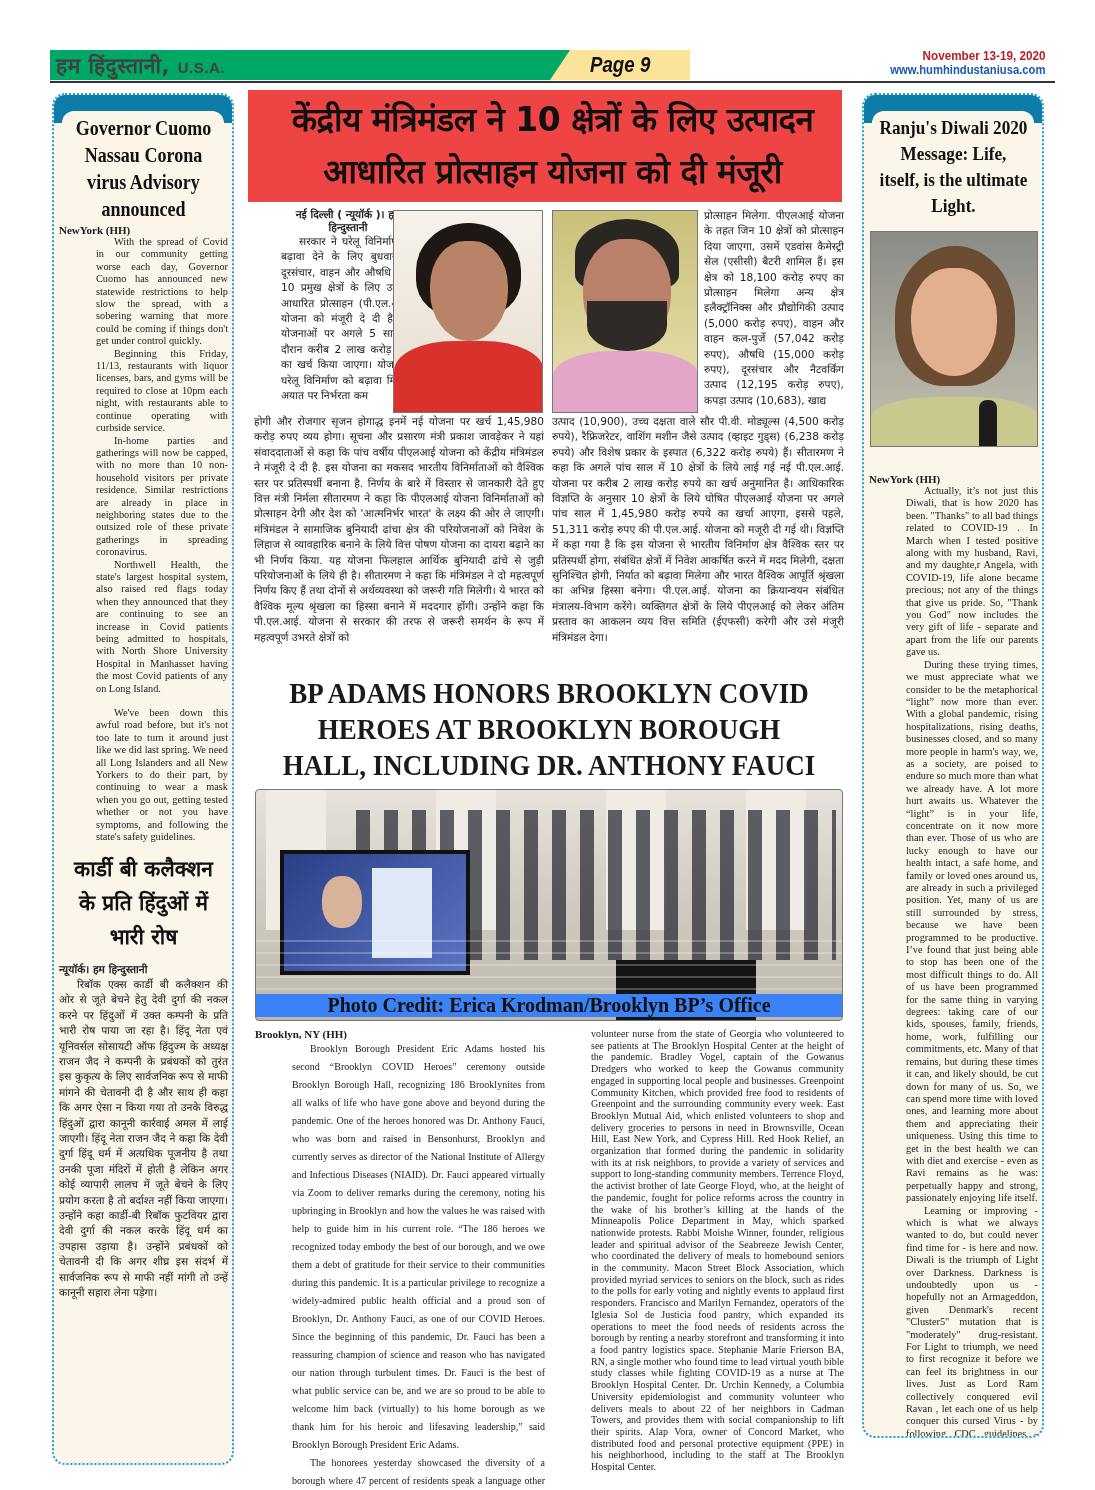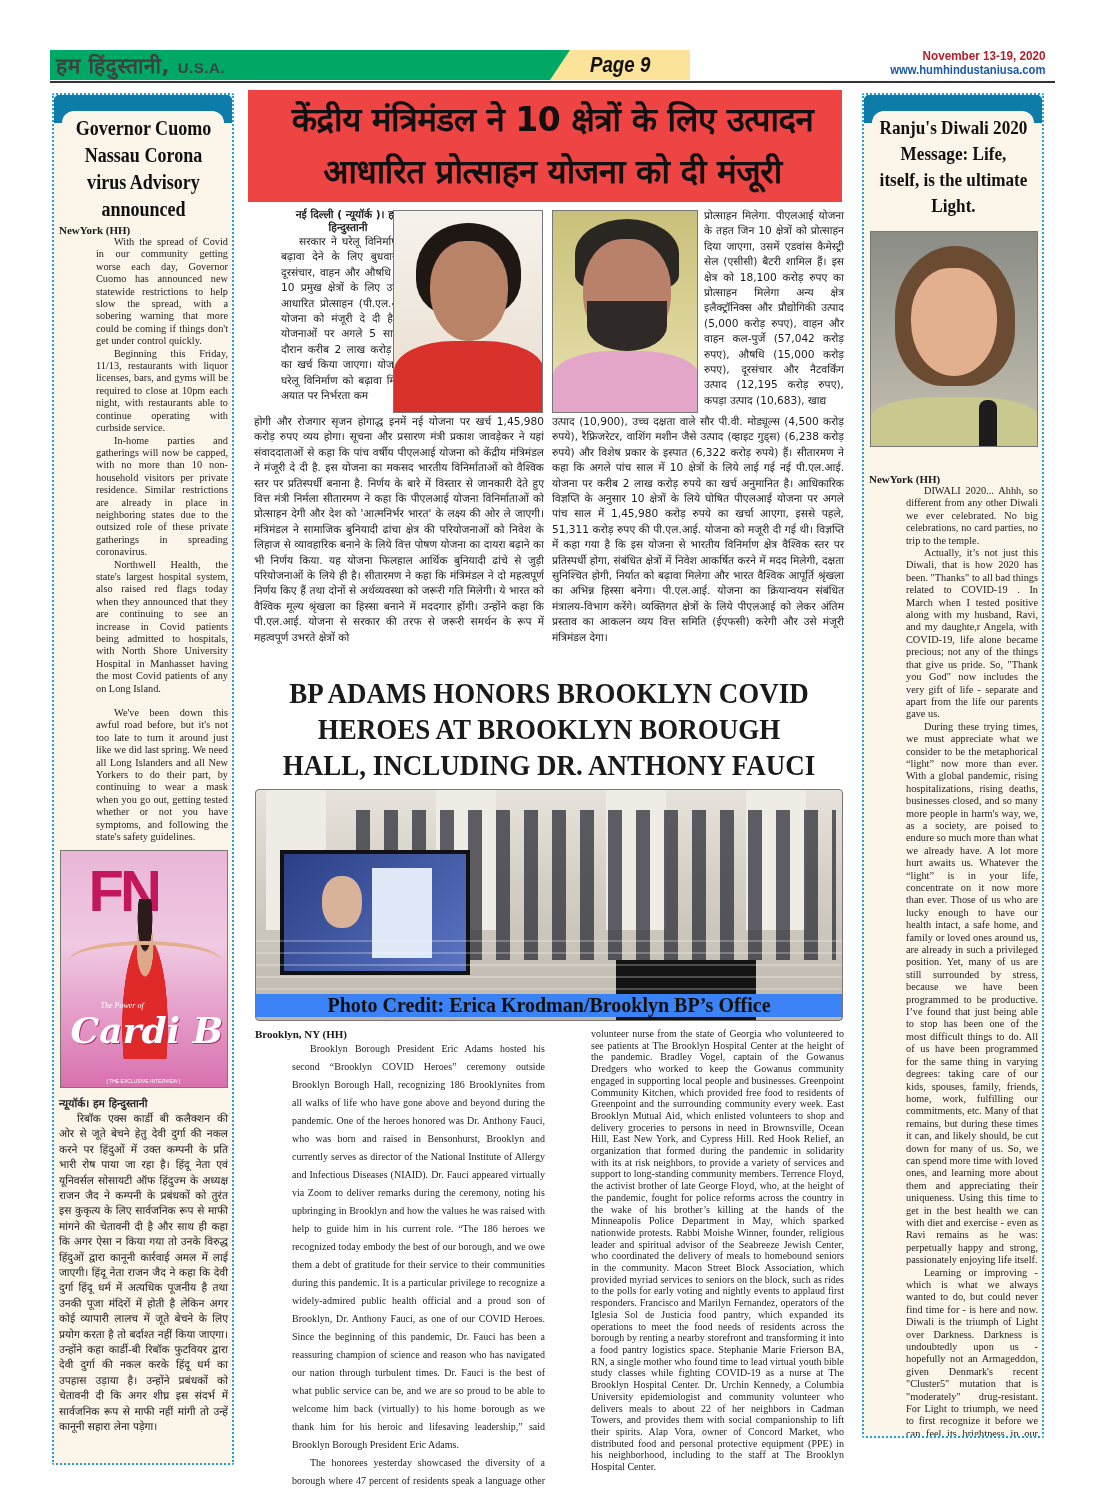--- a/index.html
+++ b/index.html
@@ -12,21 +12,21 @@
   .mast-yellow { position: absolute; left: 500px; top: 0; width: 140px; height: 30px; background: #fbe39a;
     clip-path: polygon(20px 0, 100% 0, 100% 100%, 0 100%); }
   .mast-title { position: absolute; left: 6px; top: 1px; color: #404040; font-family: "DejaVu Sans", sans-serif; font-weight: bold; font-size: 21px; letter-spacing: 0.5px; }
   .mast-title .usa { font-size: 15px; font-family: "Liberation Sans", sans-serif; }
   .mast-page { position: absolute; left: 540px; top: 2px; font-family: "Liberation Sans", sans-serif; font-weight: bold; font-style: italic; font-size: 22px; color: #111; transform: scaleX(0.85); transform-origin: left; }
   .mast-rule { position: absolute; left: 0; top: 31px; width: 1005px; height: 2px; background: #333; }
   .mast-date { position: absolute; right: 10px; top: -2px; text-align: right; font-family: "Liberation Sans", sans-serif; font-weight: bold; font-size: 13px; color: #b4202a; line-height: 15px; transform: scaleX(0.9); transform-origin: right; }
   .mast-url { color: #1d5aa8; font-size: 12.5px; }
 
   
-  .sidebox { position: absolute; background: #fbf5ea; border: 2px dotted #1aa0e0; border-radius: 2px; overflow: hidden; }
+  .sidebox { position: absolute; background: #fbf5ea; border: 2px dotted #1aa0e0; border-radius: 13px; overflow: hidden; }
   .sidebox-cap { position: absolute; left: -2px; top: -2px; right: -2px; height: 30px; background: #0e7ca8; border-radius: 12px 12px 0 0; }
   .sidebox-cap::after { content: ""; position: absolute; left: 10px; right: 10px; bottom: -10px; height: 22px; background: #fbf5ea; border-radius: 12px 12px 0 0; }
   .box-headline { position: relative; text-align: center; font-family: "Liberation Serif", serif; font-weight: bold; font-size: 20px; line-height: 26px; color: #111; transform: scaleX(0.88); }
   .dateline { font-weight: bold; font-size: 11px; line-height: 12px; }
   .body-en { font-size: 10.3px; line-height: 12.4px; text-align: justify; color: #222; margin-left: 37px; }
   .body-en p { text-indent: 18px; }
   .body-hi { font-family: "DejaVu Sans", sans-serif; font-size: 10.6px; line-height: 15.4px; text-align: justify; color: #222; }
   .body-hi p { text-indent: 18px; }
   .hi-head { text-align: center; font-family: "DejaVu Sans", sans-serif; font-weight: bold; font-size: 21px; line-height: 34px; color: #111; }
 
@@ -59,28 +59,21 @@
   <div style="position:relative; padding:20px 4px 0 5px;">
     <h2 class="box-headline" style="font-size:20.5px; line-height:27px;">Governor Cuomo Nassau Corona virus Advisory announced</h2>
     <div class="dateline" style="margin-top:1px;">NewYork (HH)</div>
     <div class="body-en">
       <p>With the spread of Covid in our community getting worse each day, Governor Cuomo has announced new statewide restrictions to help slow the spread, with a sobering warning that more could be coming if things don't get under control quickly.</p>
       <p>Beginning this Friday, 11/13, restaurants with liquor licenses, bars, and gyms will be required to close at 10pm each night, with restaurants able to continue operating with curbside service.</p>
       <p>In-home parties and gatherings will now be capped, with no more than 10 non-household visitors per private residence. Similar restrictions are already in place in neighboring states due to the outsized role of these private gatherings in spreading coronavirus.</p>
       <p>Northwell Health, the state's largest hospital system, also raised red flags today when they announced that they are continuing to see an increase in Covid patients being admitted to hospitals, with North Shore University Hospital in Manhasset having the most Covid patients of any on Long Island.</p>
       <p style="margin-top:12px;">We've been down this awful road before, but it's not too late to turn it around just like we did last spring. We need all Long Islanders and all New Yorkers to do their part, by continuing to wear a mask when you go out, getting tested whether or not you have symptoms, and following the state's safety guidelines.</p>
     </div>
-    <div class="photo" style="position:relative; margin:6px auto 0; width:168px; height:238px; background:linear-gradient(180deg,#e9b6d8 0%,#f0c9e2 40%,#d86fae 100%);">
-      <div style="position:absolute; left:28px; top:6px; font-family:'Liberation Sans',sans-serif; font-weight:bold; font-size:58px; color:#c2185b; letter-spacing:-4px;">FN</div>
-      <div style="position:absolute; left:52px; top:48px; width:64px; height:160px; background:radial-gradient(ellipse at 50% 12%, #2b1b1b 0 16%, transparent 17%), radial-gradient(ellipse at 50% 30%, #e0a88a 0 18%, transparent 19%), radial-gradient(ellipse at 50% 80%, #e02a2a 0 50%, transparent 51%);"></div>
-      <div style="position:absolute; left:8px; top:90px; width:152px; height:40px; border-top:4px solid #e2b08f; border-radius:50%;"></div>
-      <div style="position:absolute; left:40px; top:150px; font-style:italic; font-size:8px; color:#fff;">The Power of</div>
-      <div style="position:absolute; left:10px; top:158px; font-family:'DejaVu Serif',serif; font-style:italic; font-weight:bold; font-size:36px; color:#fff; text-shadow:1px 1px 0 #b0306e;">Cardi B</div>
-      <div style="position:absolute; left:0; right:0; bottom:3px; text-align:center; font-family:'Liberation Sans',sans-serif; font-size:5px; color:#fff;">[ THE EXCLUSIVE INTERVIEW ]</div>
-    </div>
+    <h2 class="hi-head" style="margin-top:8px; padding:0 6px;">कार्डी बी कलैक्शन के प्रति हिंदुओं में भारी रोष</h2>
     <div class="body-hi" style="margin-top:8px;">
       <div style="font-weight:bold;">न्यूयॉर्क। हम हिन्दुस्तानी</div>
       <p>रिबॉक एक्स कार्डी बी कलैक्शन की ओर से जूते बेचने हेतु देवी दुर्गा की नकल करने पर हिंदुओं में उक्त कम्पनी के प्रति भारी रोष पाया जा रहा है। हिंदू नेता एवं यूनिवर्सल सोसायटी ऑफ हिंदुज्म के अध्यक्ष राजन जैद ने कम्पनी के प्रबंधकों को तुरंत इस कुकृत्य के लिए सार्वजनिक रूप से माफी मांगने की चेतावनी दी है और साथ ही कहा कि अगर ऐसा न किया गया तो उनके विरुद्ध हिंदुओं द्वारा कानूनी कार्रवाई अमल में लाई जाएगी। हिंदू नेता राजन जैद ने कहा कि देवी दुर्गा हिंदू धर्म में अत्यधिक पूजनीय है तथा उनकी पूजा मंदिरों में होती है लेकिन अगर कोई व्यापारी लालच में जूते बेचने के लिए प्रयोग करता है तो बर्दाश्त नहीं किया जाएगा। उन्होंने कहा कार्डी-बी रिबॉक फुटवियर द्वारा देवी दुर्गा की नकल करके हिंदू धर्म का उपहास उड़ाया है। उन्होंने प्रबंधकों को चेतावनी दी कि अगर शीघ्र इस संदर्भ में सार्वजनिक रूप से माफी नहीं मांगी तो उन्हें कानूनी सहारा लेना पड़ेगा।</p>
     </div>
   </div>
 </section>
 
 <h1 class="center-headline-hi">केंद्रीय मंत्रिमंडल ने 10 क्षेत्रों के लिए उत्पादन आधारित प्रोत्साहन योजना को दी मंजूरी</h1>
 
 <div style="position:absolute; left:254px; top:208px; width:134px;margin-left:27px;">
@@ -146,19 +139,18 @@
   <div style="position:relative; padding:20px 4px 0 5px;">
     <h2 class="box-headline" style="font-size:19.5px; line-height:26px;">Ranju's Diwali 2020 Message: Life, itself, is the ultimate Light.</h2>
     <div class="photo" style="position:relative; margin:12px auto 0; width:168px; height:216px; background:linear-gradient(180deg,#8a8c86 0%,#c7c2b2 100%);">
       <div style="position:absolute; left:24px; top:14px; width:120px; height:140px; background:#6b4c32; border-radius:50% 50% 40% 40%;"></div>
       <div style="position:absolute; left:40px; top:36px; width:86px; height:108px; background:#e2b08e; border-radius:45% 45% 50% 50%;"></div>
       <div style="position:absolute; left:0; top:165px; width:168px; height:51px; background:#c9c98f; border-radius:40% 40% 0 0;"></div>
       <div style="position:absolute; left:108px; top:168px; width:18px; height:48px; background:#1c1c1c; border-radius:8px 8px 2px 2px;"></div>
     </div>
     <div class="dateline" style="margin-top:26px;">NewYork (HH)</div>
     <div class="body-en">
-      <p>DIWALI 2020... Ahhh, so different from any other Diwali we ever celebrated. No big celebrations, no card parties, no trip to the temple.</p>
       <p>Actually, it’s not just this Diwali, that is how 2020 has been. "Thanks" to all bad things related to COVID-19 . In March when I tested positive along with my husband, Ravi, and my daughte,r Angela, with COVID-19, life alone became precious; not any of the things that give us pride. So, "Thank you God" now includes the very gift of life - separate and apart from the life our parents gave us.</p>
       <p>During these trying times, we must appreciate what we consider to be the metaphorical “light” now more than ever. With a global pandemic, rising hospitalizations, rising deaths, businesses closed, and so many more people in harm's way, we, as a society, are poised to endure so much more than what we already have. A lot more hurt awaits us. Whatever the “light” is in your life, concentrate on it now more than ever. Those of us who are lucky enough to have our health intact, a safe home, and family or loved ones around us, are already in such a privileged position. Yet, many of us are still surrounded by stress, because we have been programmed to be productive. I’ve found that just being able to stop has been one of the most difficult things to do. All of us have been programmed for the same thing in varying degrees: taking care of our kids, spouses, family, friends, home, work, fulfilling our commitments, etc. Many of that remains, but during these times it can, and likely should, be cut down for many of us. So, we can spend more time with loved ones, and learning more about them and appreciating their uniqueness. Using this time to get in the best health we can with diet and exercise - even as Ravi remains as he was: perpetually happy and strong, passionately enjoying life itself.</p>
       <p>Learning or improving - which is what we always wanted to do, but could never find time for - is here and now. Diwali is the triumph of Light over Darkness. Darkness is undoubtedly upon us - hopefully not an Armageddon, given Denmark's recent "Cluster5" mutation that is "moderately" drug-resistant. For Light to triumph, we need to first recognize it before we can feel its brightness in our lives. Just as Lord Ram collectively conquered evil Ravan , let each one of us help conquer this cursed Virus - by following CDC guidelines - and Light up our lives. Life, itself, is the ultimate Light. I wish everyone a most Happy and Blessed Diwali, full of life and love.</p>
     </div>
   </div>
 </section>
 
 </body></html>

